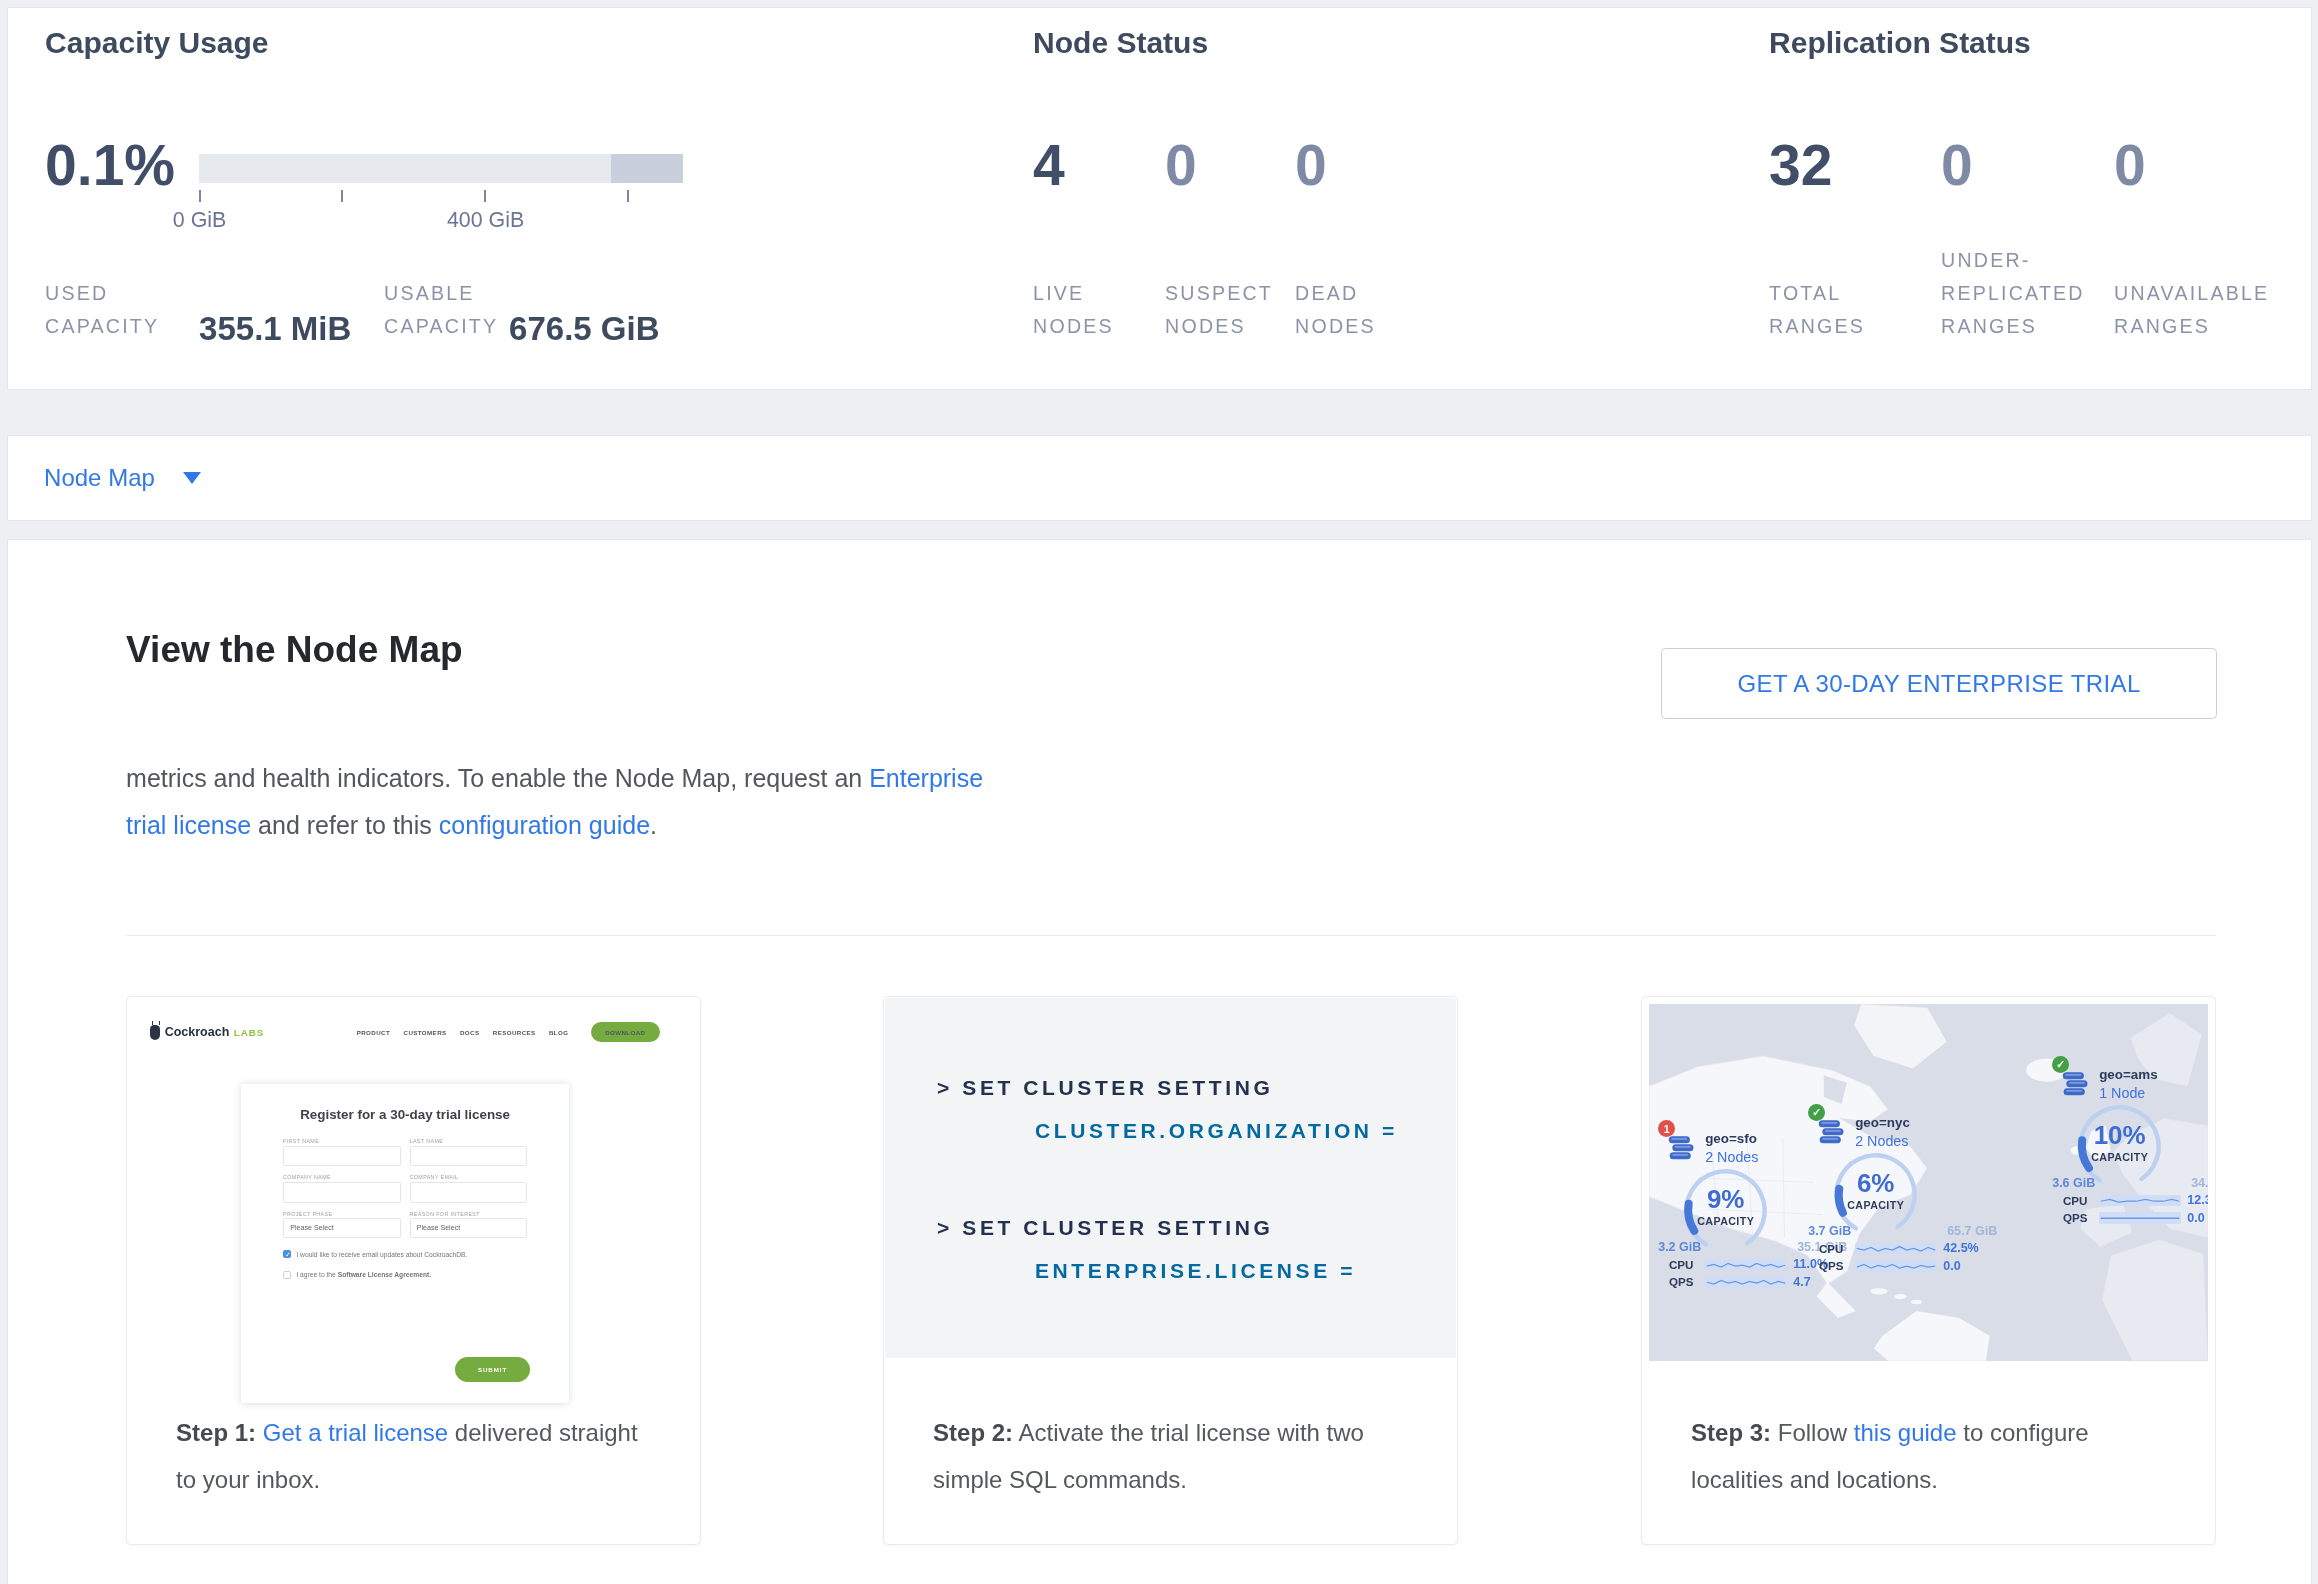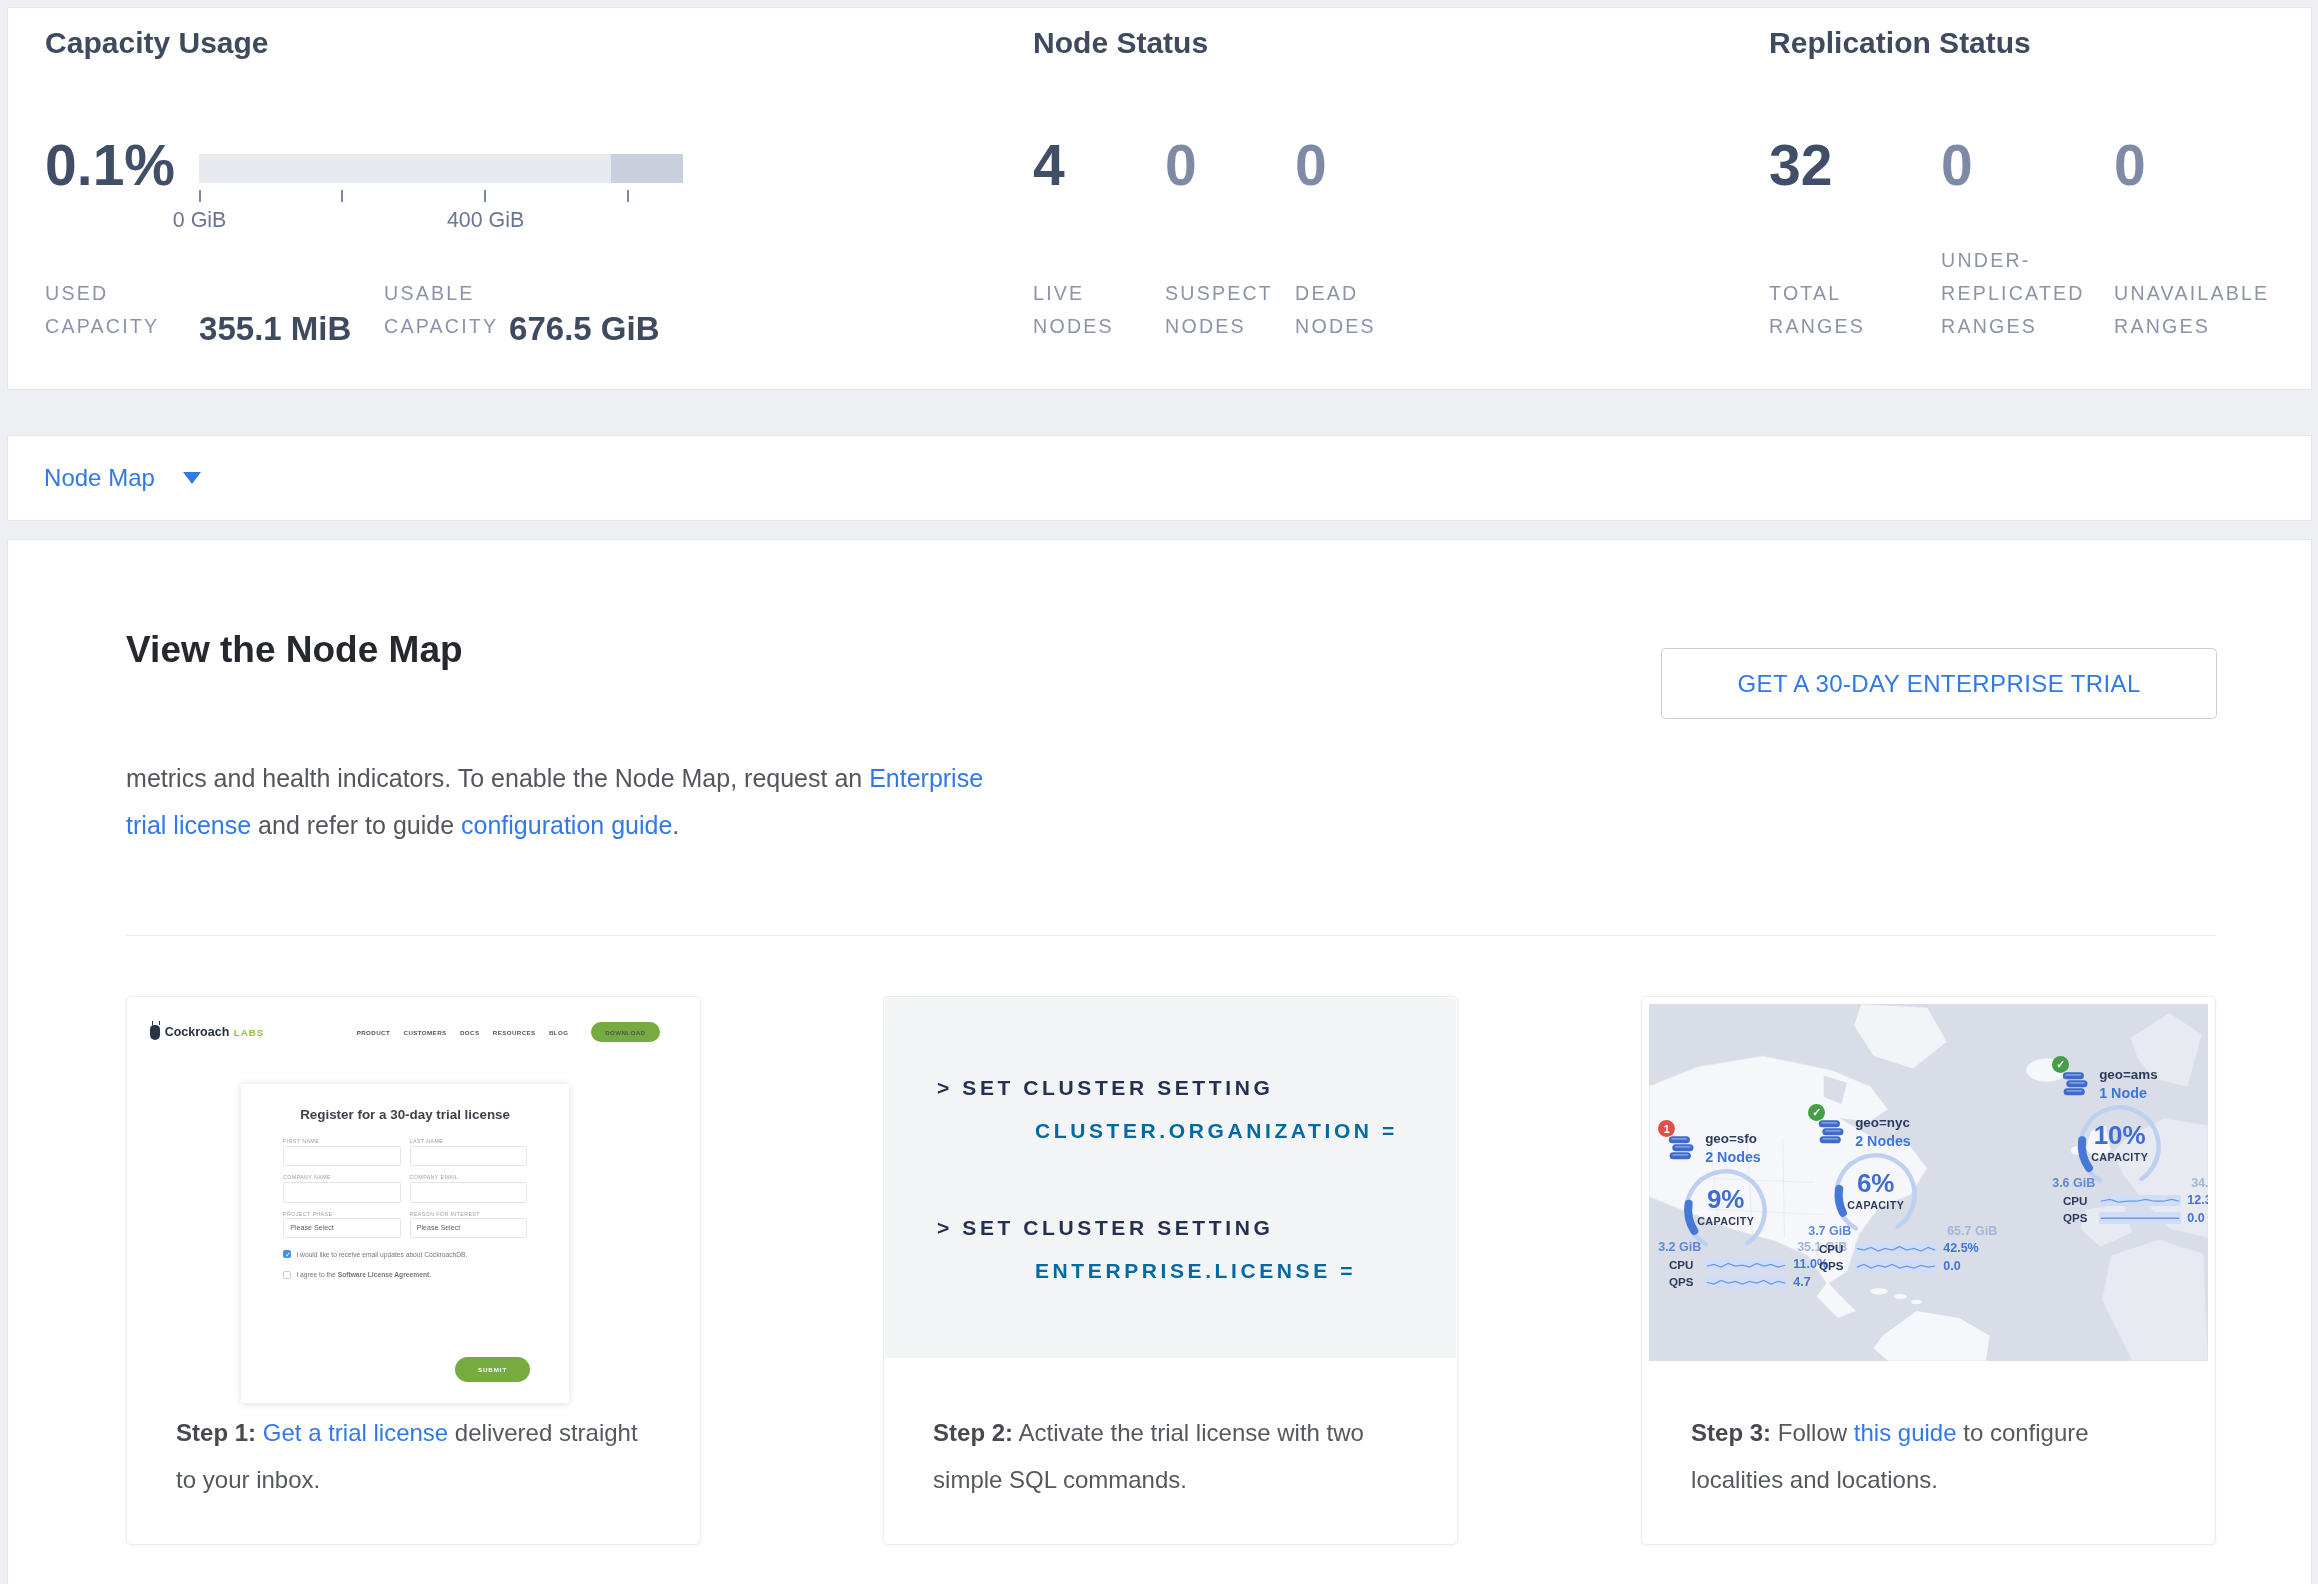--- a/index.html
+++ b/index.html
@@ -87,21 +87,21 @@
   
   .maparea { position:absolute; left:7.1px; top:7.1px; right:7.1px; height:357px; background:#d9dde7; overflow:hidden; }
   .mn { position:absolute; width:209px; }
   .mn-head { display:flex; gap:8px; margin-left:9px; align-items:flex-start; }
   .mn-iconwrap { position:relative; width:30px; height:34px; flex:0 0 auto; }
   .mn-badge { position:absolute; left:-9px; top:-9px; width:17px; height:17px; border-radius:50%;
     color:#fff; font-size:10.7px; font-weight:bold; display:flex; align-items:center; justify-content:center; z-index:2; }
   .mn-badge.ok { background:#43a047; }
   .mn-badge.err { background:#e2504a; }
   .mn-name { font-size:13.4px; font-weight:bold; color:#2c3a5c; padding-top:1.8px; }
-  .mn-count { font-size:14.3px; font-weight:bold; color:#3f74dd; margin-top:2.7px; }
+  .mn-count { font-size:14.3px; font-weight:normal; color:#3f74dd; margin-top:2.7px; }
   .mn-gauge { position:relative; width:89px; height:77px; margin:1.8px 0 0 23px; }
   .mn-gauge svg { position:absolute; left:0; top:0; }
   .mn-pct { position:absolute; left:0; width:89px; top:18px; text-align:center; font-size:26px; font-weight:bold; color:#3e6cd3; }
   .mn-cap { position:absolute; left:0; width:89px; top:49px; text-align:center; font-size:10.7px; font-weight:bold; letter-spacing:0.4px; color:#2c3a5c; }
   .mn-gib { display:flex; justify-content:space-between; width:189px; margin-top:-3.6px; font-size:12.5px; font-weight:bold; }
   .mn-gib .u { color:#5e87d8; } .mn-gib .t { color:#a2b5da; }
   .mn-metric { display:flex; align-items:center; gap:6.2px; margin:3.6px 0 0 10.7px; }
   .mn-ml { font-size:11.6px; font-weight:bold; color:#2c3a5c; width:30px; }
   .mn-spark { width:82px; height:11.6px; background:#cfdef6; border-radius:1.8px; }
   .mn-mv { font-size:12.5px; font-weight:bold; color:#3f74dd; }
@@ -148,21 +148,21 @@
   <div class="inner">
     <span class="label">Node Map</span>
     <span class="caret-down"></span>
   </div>
 </div>
 
 <div id="main" class="panel">
 
   <div id="intro-title">View the Node Map</div>
 
-  <div id="intro-p"><br><span>metrics and health indicators. To enable the Node Map, request an </span><a class="blue">Enterprise</a><br><a class="blue">trial license</a><span> and refer to guide </span><a class="blue">configuration guide</a><span>.</span>
+  <div id="intro-p"><br><span>metrics and health indicators. To enable the Node Map, request an </span><a class="blue">Enterprise</a><br><a class="blue">trial license</a><span> and refer to this </span><a class="blue">configuration guide</a><span>.</span>
   </div>
 
   <div id="trial-btn">GET A 30-DAY ENTERPRISE TRIAL</div>
 
   <div id="divider"></div>
 
   <div id="card1" class="card">
     <div class="mini">
       <div class="mini-head">
         <div class="mini-logo">

